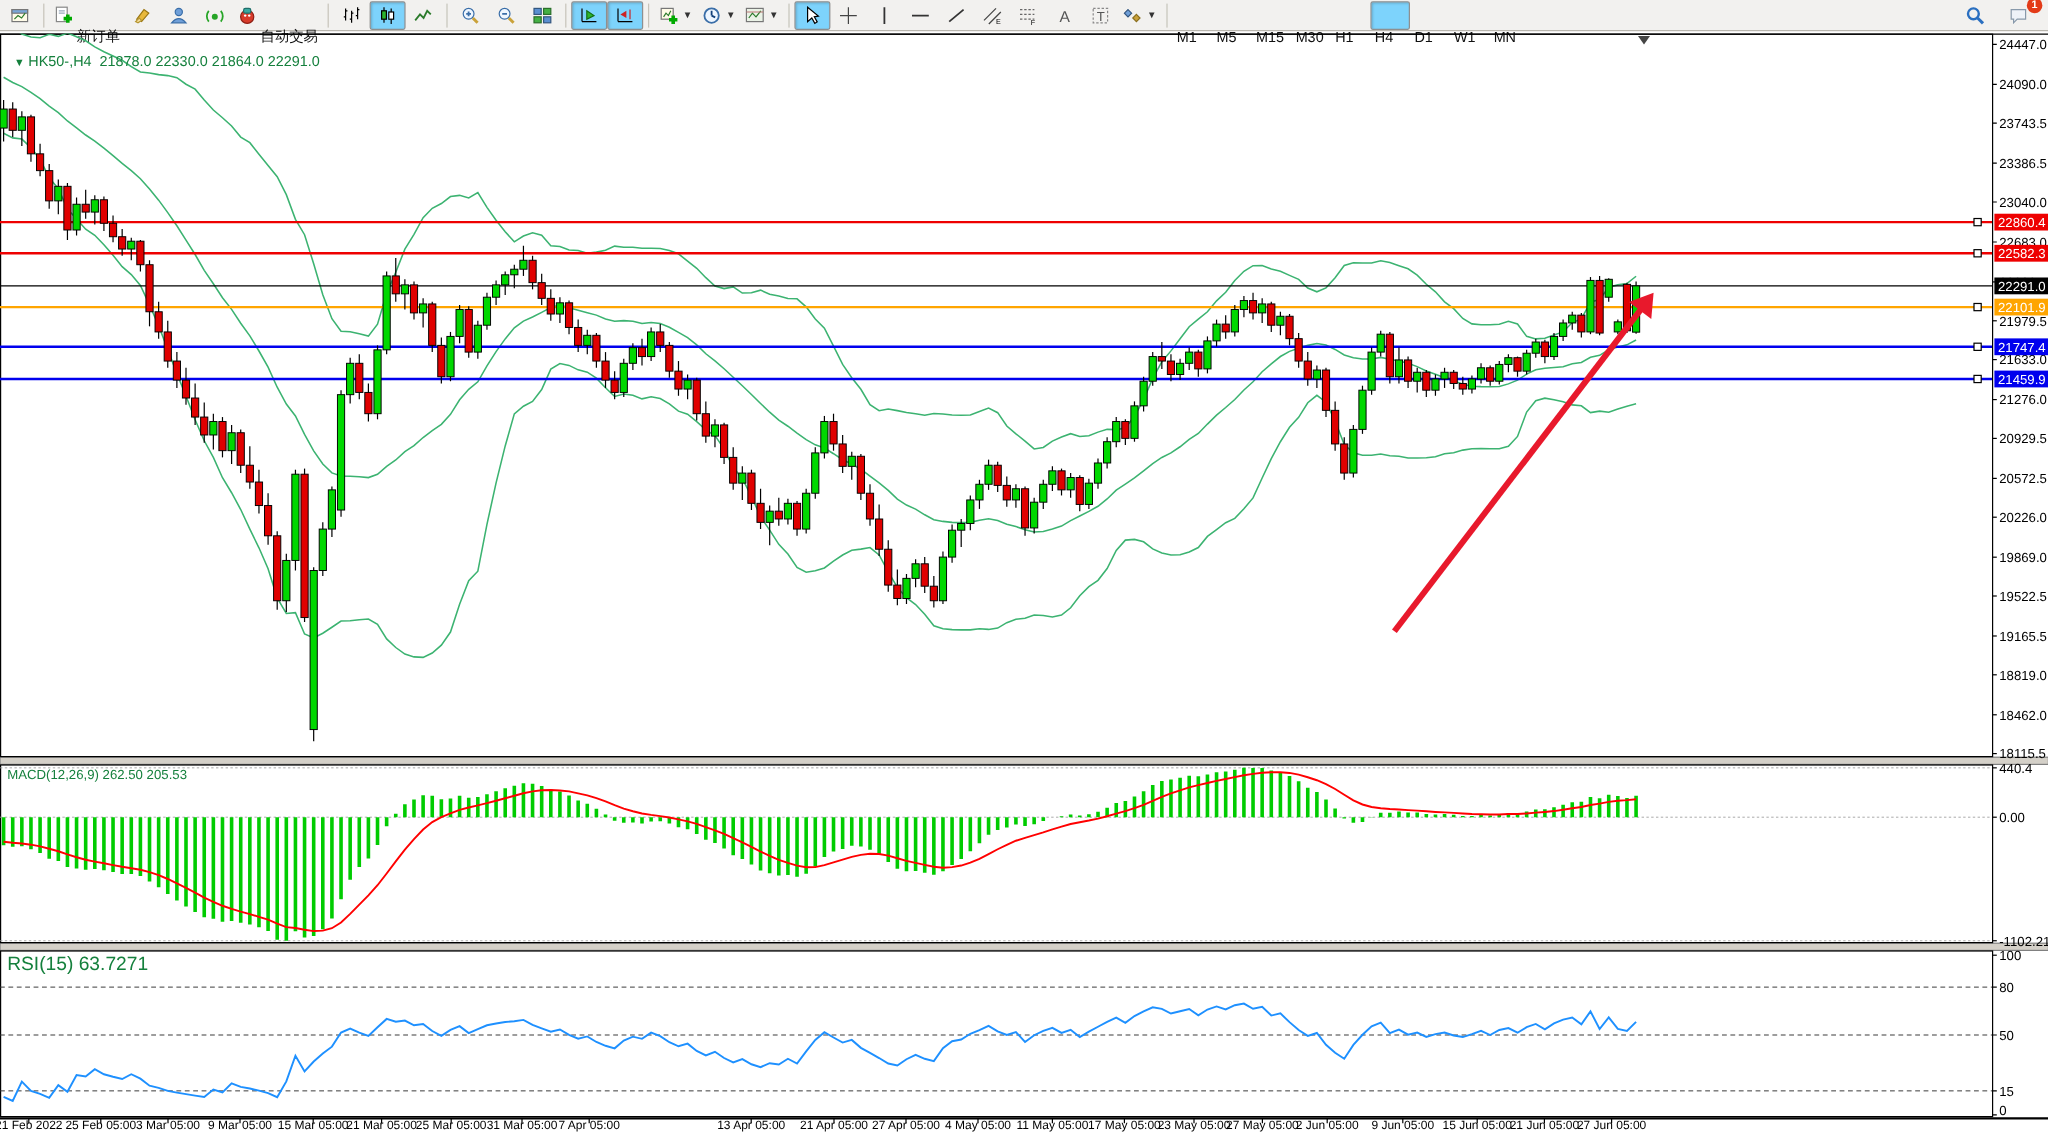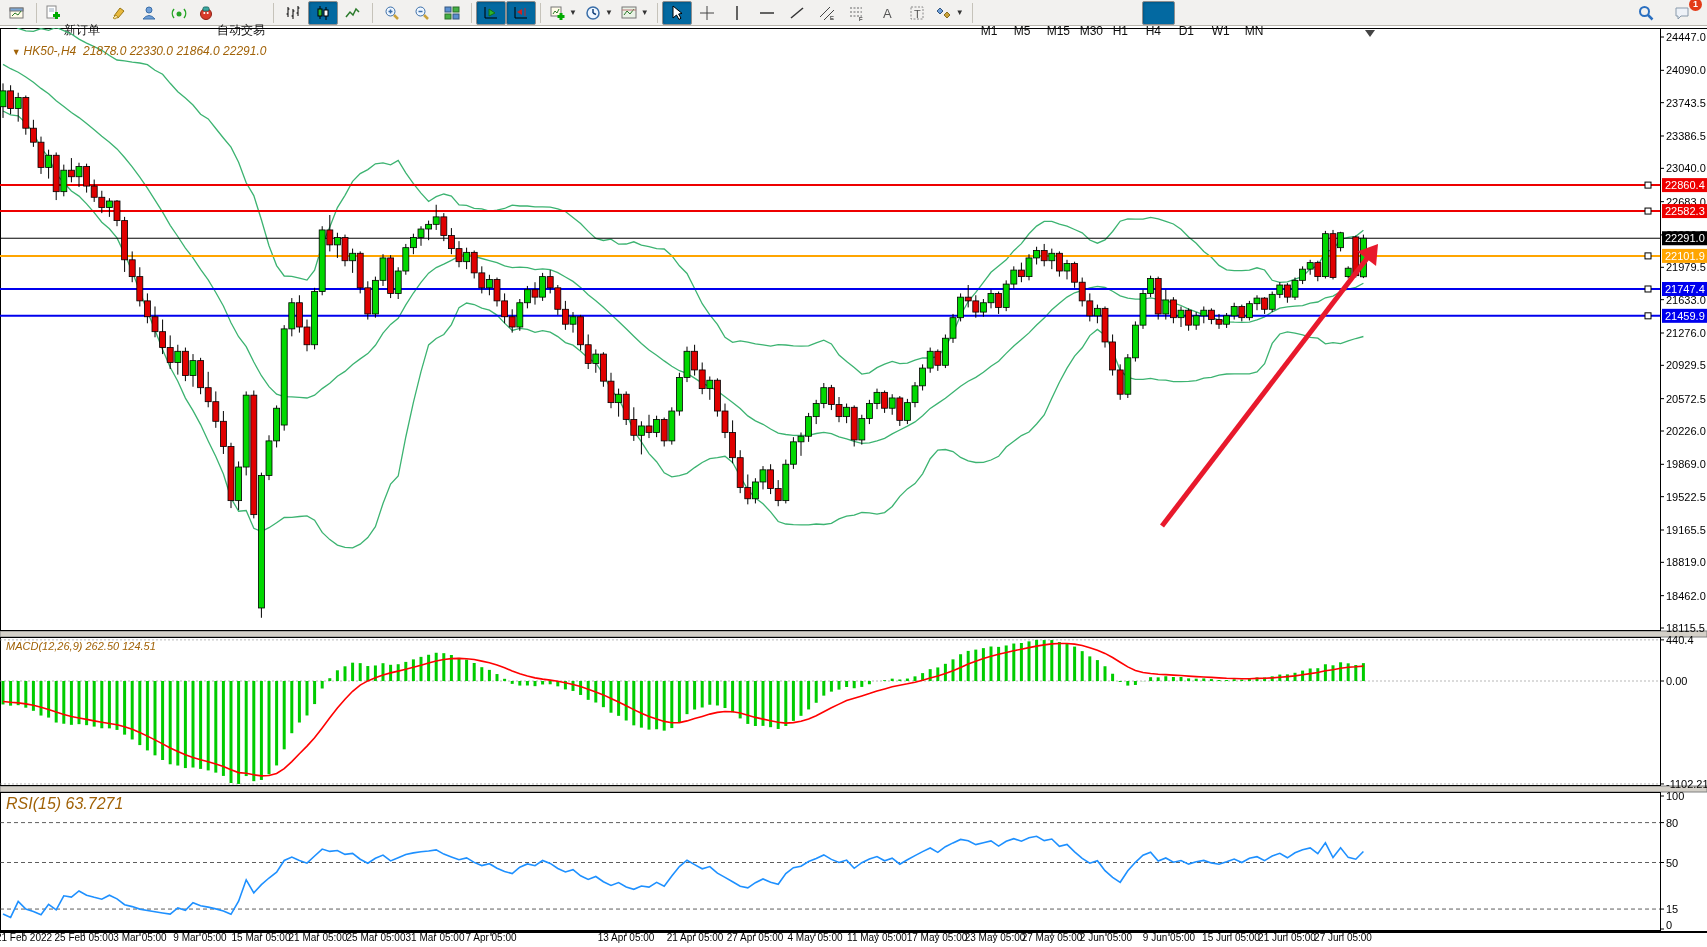--- a/index.html
+++ b/index.html
@@ -2,31 +2,31 @@
 <html><head>
 <meta charset="utf-8">
 <style>
   html,body{margin:0;padding:0;background:#fff;font-family:"Liberation Sans",sans-serif;}
   #app{position:relative;width:1707px;height:947px;overflow:hidden;background:#fff;}
   
   #toolbar{position:absolute;left:0;top:0;width:1707px;height:26px;background:#f2f1ef;
     border-bottom:1px solid #b9b6ae;display:flex;align-items:center;padding:0 2px;box-sizing:border-box;}
   .tbtn{height:22px;min-width:22px;display:flex;align-items:center;justify-content:center;gap:3px;
     padding:0 3px;border:1px solid transparent;border-radius:2px;color:#222;font-size:12px;cursor:default;}
-  .tbtn.active{border:1px solid #8f8f8f;background:#0369a1;box-shadow:inset 1px 1px 2px rgba(0,0,0,.18);}
+  .tbtn.active{border:1px solid #8f8f8f;background:#7dd3fc;box-shadow:inset 1px 1px 2px rgba(0,0,0,.18);}
   .tbtn .cjk{font-size:12px;color:#111;white-space:nowrap;margin-top:36px;}
   .tbtn .dd{font-size:8px;color:#333;margin-left:1px;}
   .tf{font-size:11px;color:#333;min-width:25px;justify-content:flex-start;}
   .sep{width:1px;height:20px;background:#c6c3ba;margin:0 4px;}
   #tb-right{margin-left:auto;display:flex;align-items:center;gap:6px;padding-right:8px;}
   .badge{position:absolute;top:-4px;right:-6px;background:#e33b18;color:#fff;border-radius:50%;
     width:13px;height:13px;font-size:9px;display:flex;align-items:center;justify-content:center;font-weight:bold;}
   .relbox{position:relative;}
   
-  .ovl{position:absolute;color:#a16207;white-space:pre;font-style:italic;}
+  .ovl{position:absolute;color:#15803d;white-space:pre;}
   #chart-title{left:5px;top:30px;font-size:12px;}
   #chart-title .tri{font-size:9px;margin-right:3px;}
   #macd-label{left:6px;top:640px;font-size:11px;}
   #rsi-label{left:6px;top:795px;font-size:16px;}
   svg text{font-family:"Liberation Sans",sans-serif;}
 </style>
 </head>
 <body>
 <div id="app">
 
@@ -1408,16 +1408,16 @@
       <text x="1666" y="840.5" font-size="11" fill="#000">50</text>
       <line x1="1660" y1="883.05" x2="1664" y2="883.05" stroke="#000"></line>
       <text x="1666" y="887.05" font-size="11" fill="#000">15</text>
       <line x1="1660" y1="903" x2="1664" y2="903" stroke="#000"></line>
       <text x="1666" y="903" font-size="11" fill="#000">0</text>
     </svg>
 
 <div class="ovl" id="chart-title">
   <span class="tri">▼</span><span>HK50-,H4</span><span>&nbsp;&nbsp;</span><span>21878.0 22330.0 21864.0 22291.0</span>
 </div>
-<div class="ovl" id="macd-label">MACD(12,26,9) 262.50 124.51</div>
+<div class="ovl" id="macd-label">MACD(12,26,9) 262.50 205.53</div>
 <div class="ovl" id="rsi-label">RSI(15) 63.7271</div>
 
 </div>
 
 </body></html>

